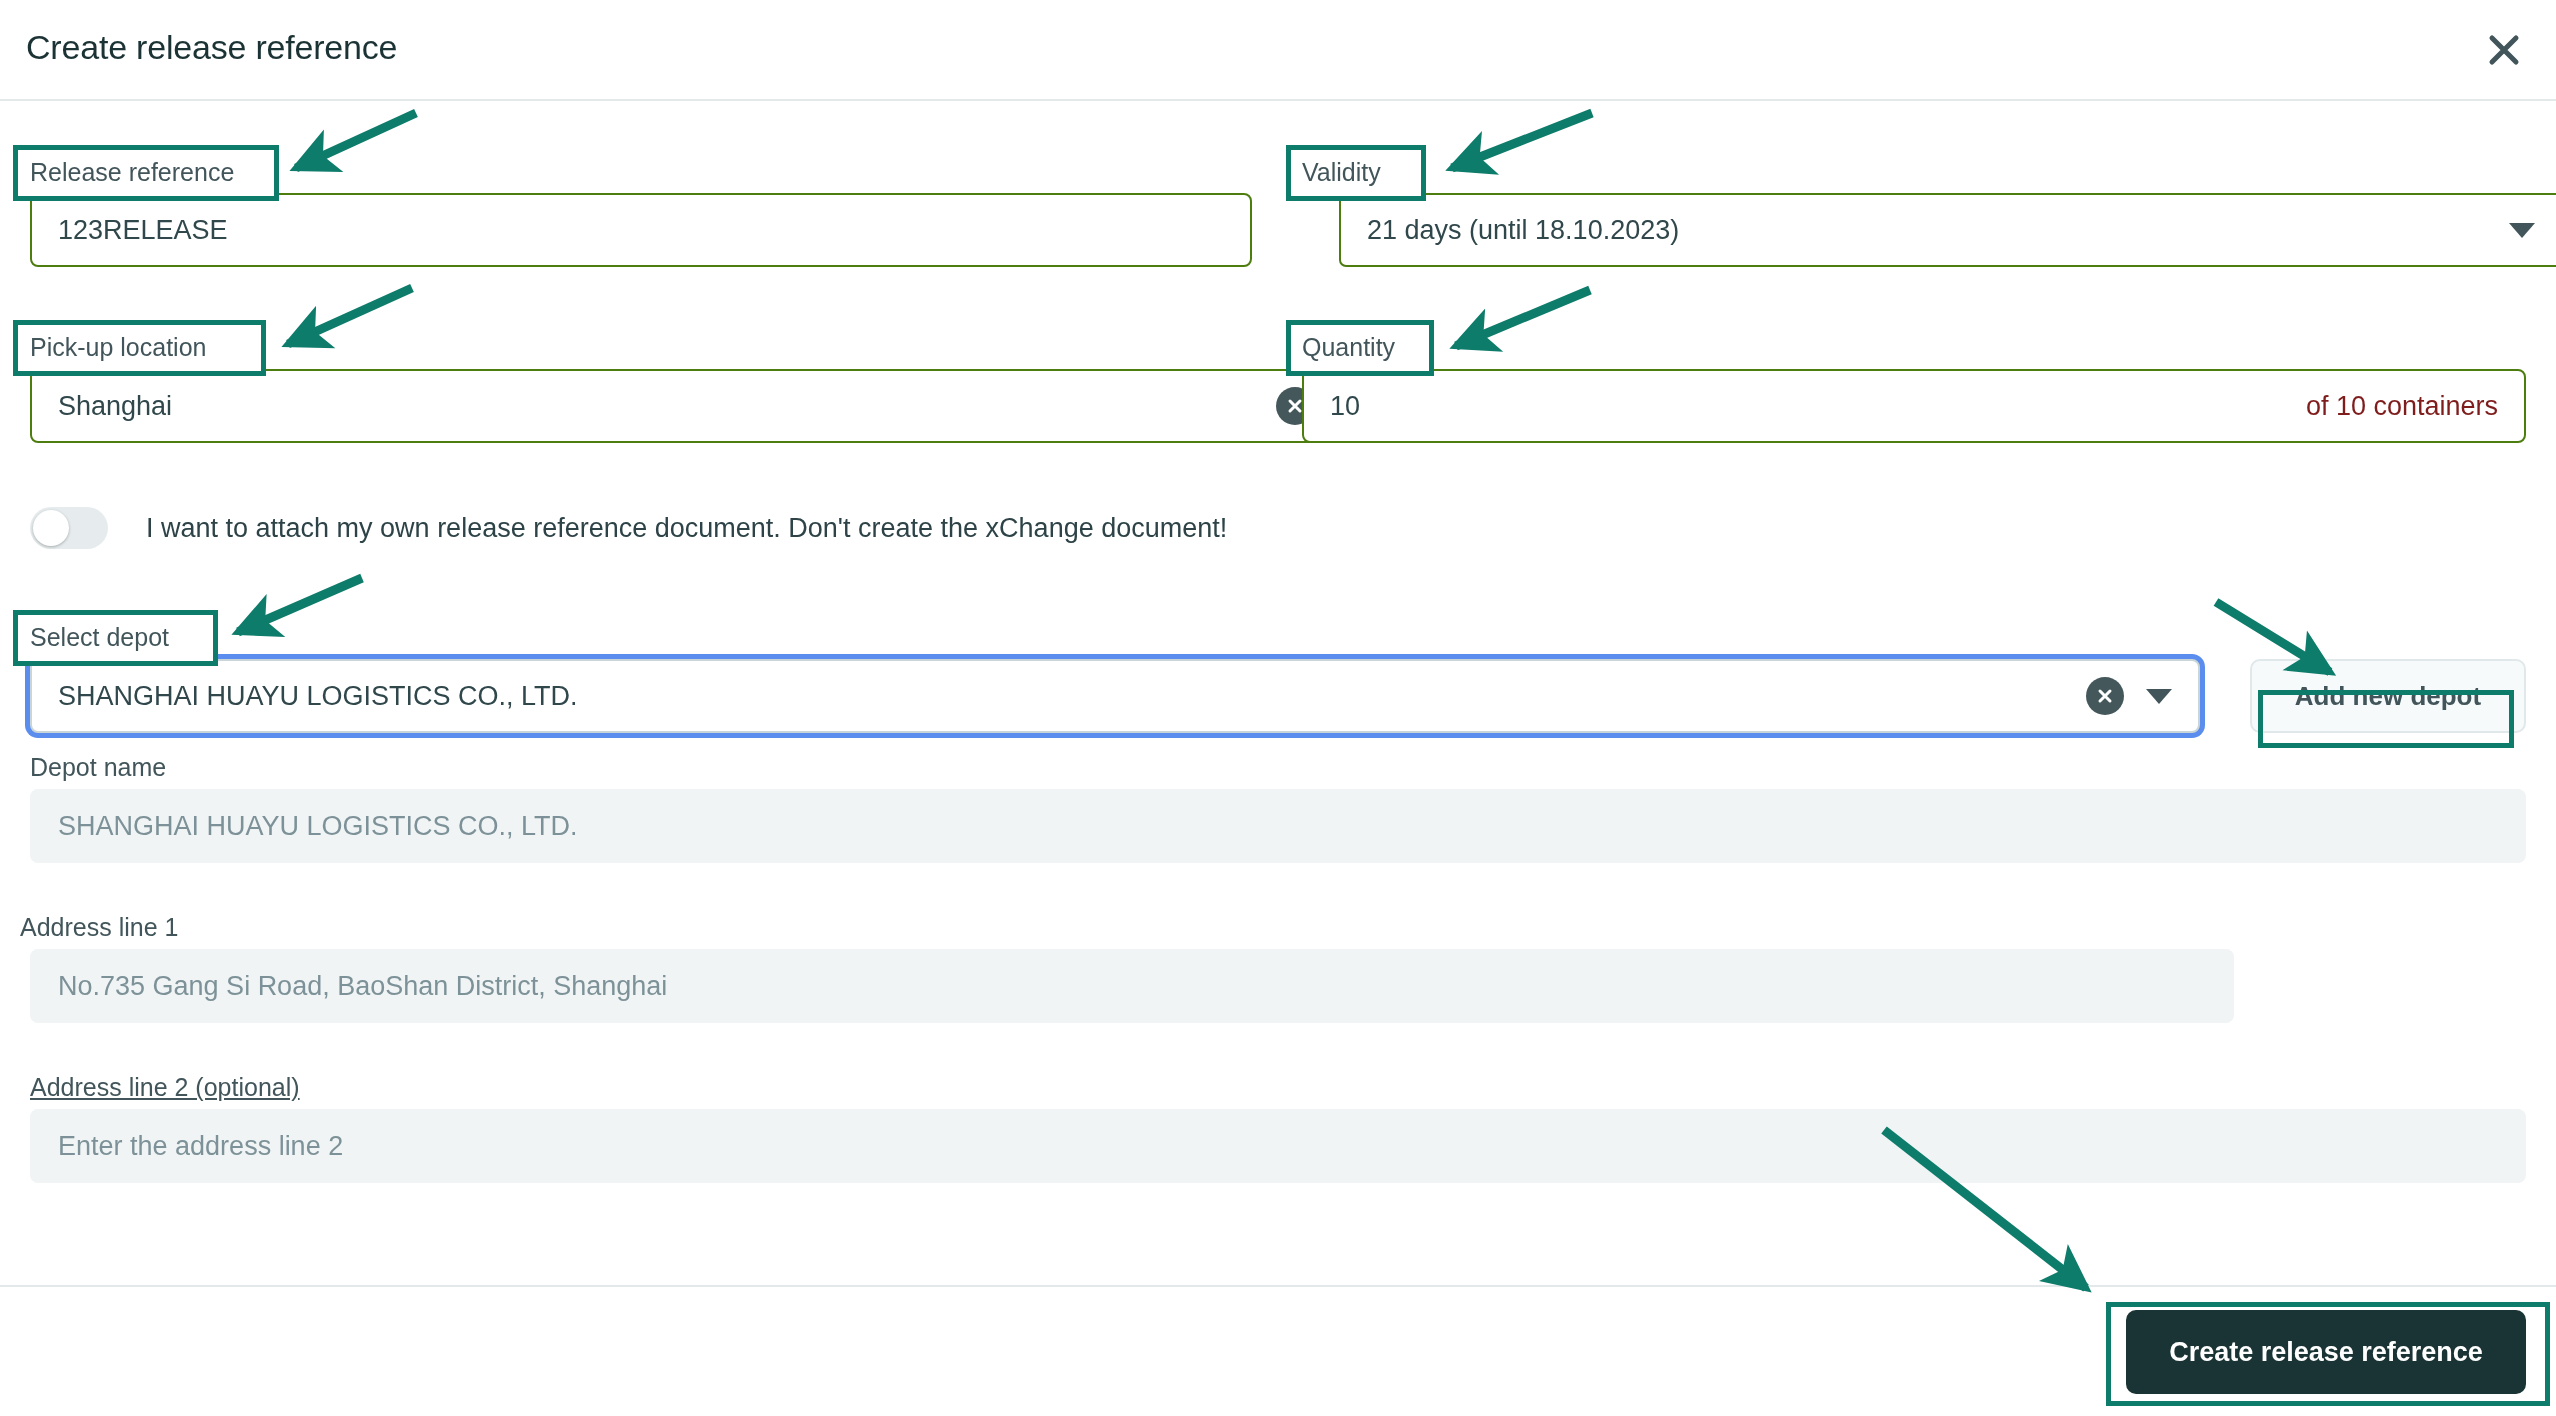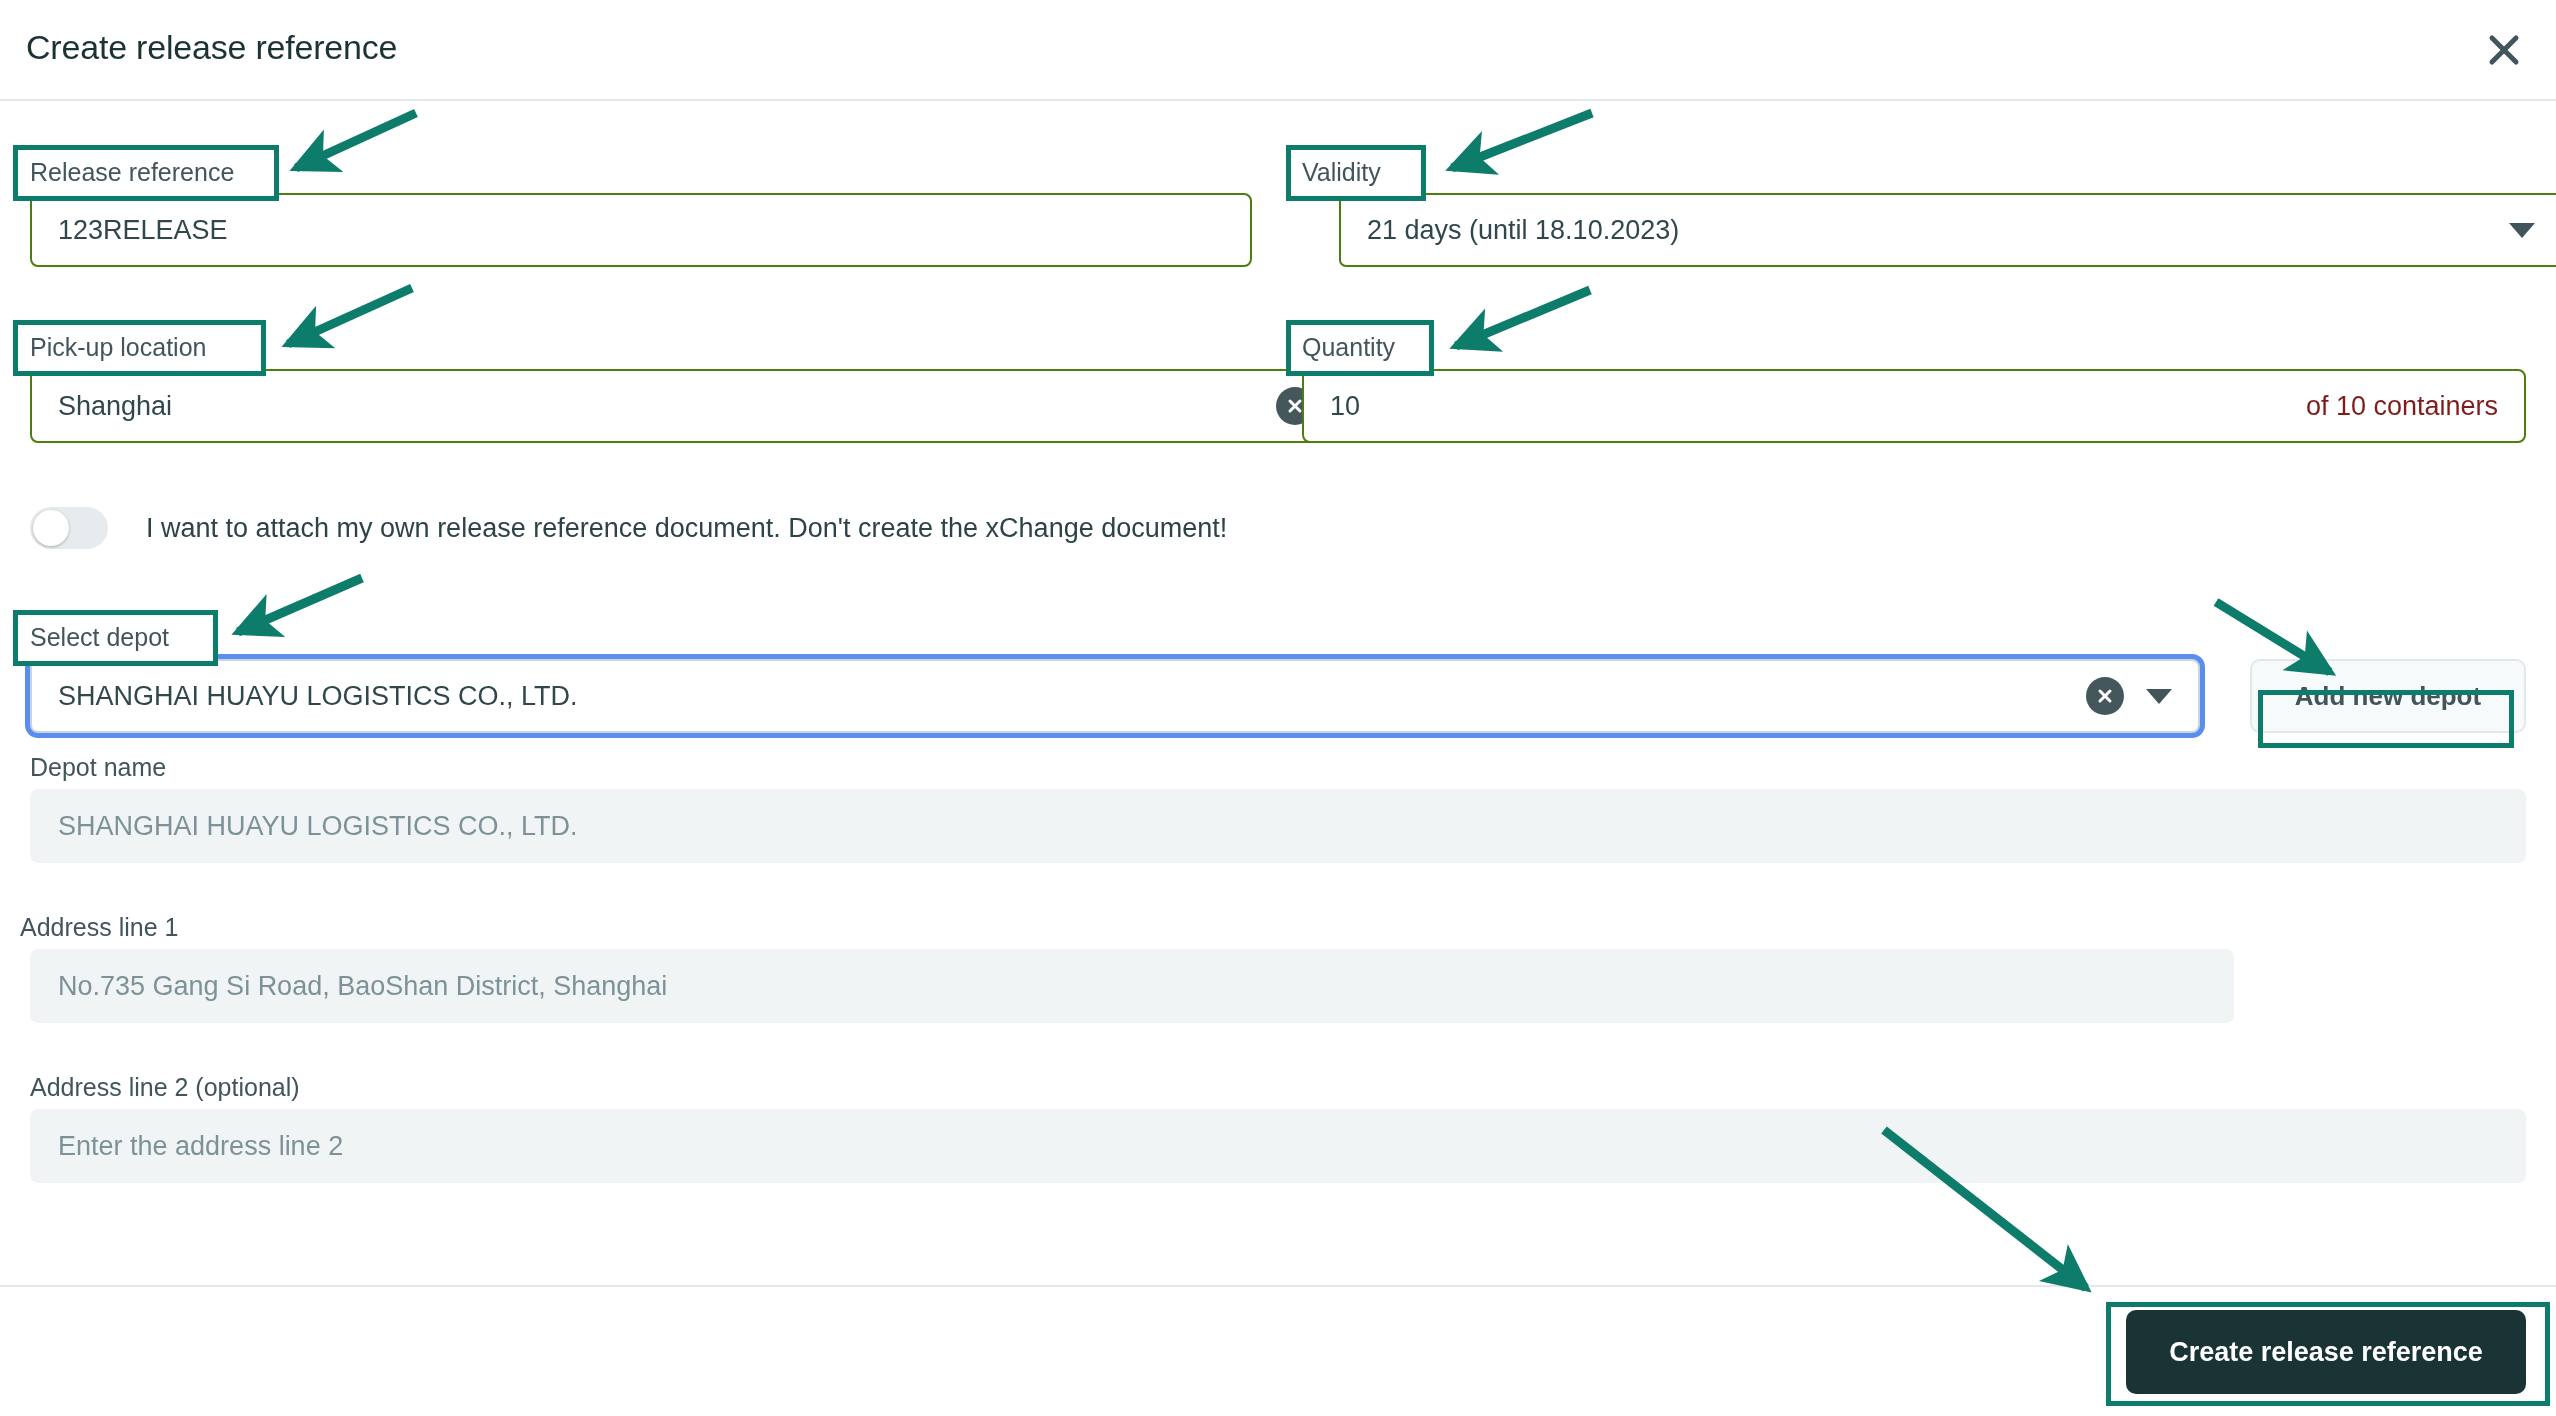--- a/index.html
+++ b/index.html
@@ -302,21 +302,21 @@
     <div class="fld-label" style="left:30px; top:652px;">Depot name</div>
     <div class="inp ro" style="left:30px; top:688px; width:2496px;">
       <span class="val">SHANGHAI HUAYU LOGISTICS CO., LTD.</span>
     </div>
 
     <div class="fld-label" style="left:20px; top:812px;">Address line 1</div>
     <div class="inp ro" style="left:30px; top:848px; width:2204px;">
       <span class="val">No.735 Gang Si Road, BaoShan District, Shanghai</span>
     </div>
 
-    <div class="fld-label" style="left:30px; top:972px;">Address line 2 (optional)</div>
+    <div class="fld-label" style="left:30px; top:972px;text-decoration:underline;">Address line 2 (optional)</div>
     <div class="inp ro" style="left:30px; top:1008px; width:2496px;">
       <span class="val">Enter the address line 2</span>
     </div>
 
   </div>
 
   <div class="modal-footer">
     <button class="submit-btn">Create release reference</button>
   </div>
 

